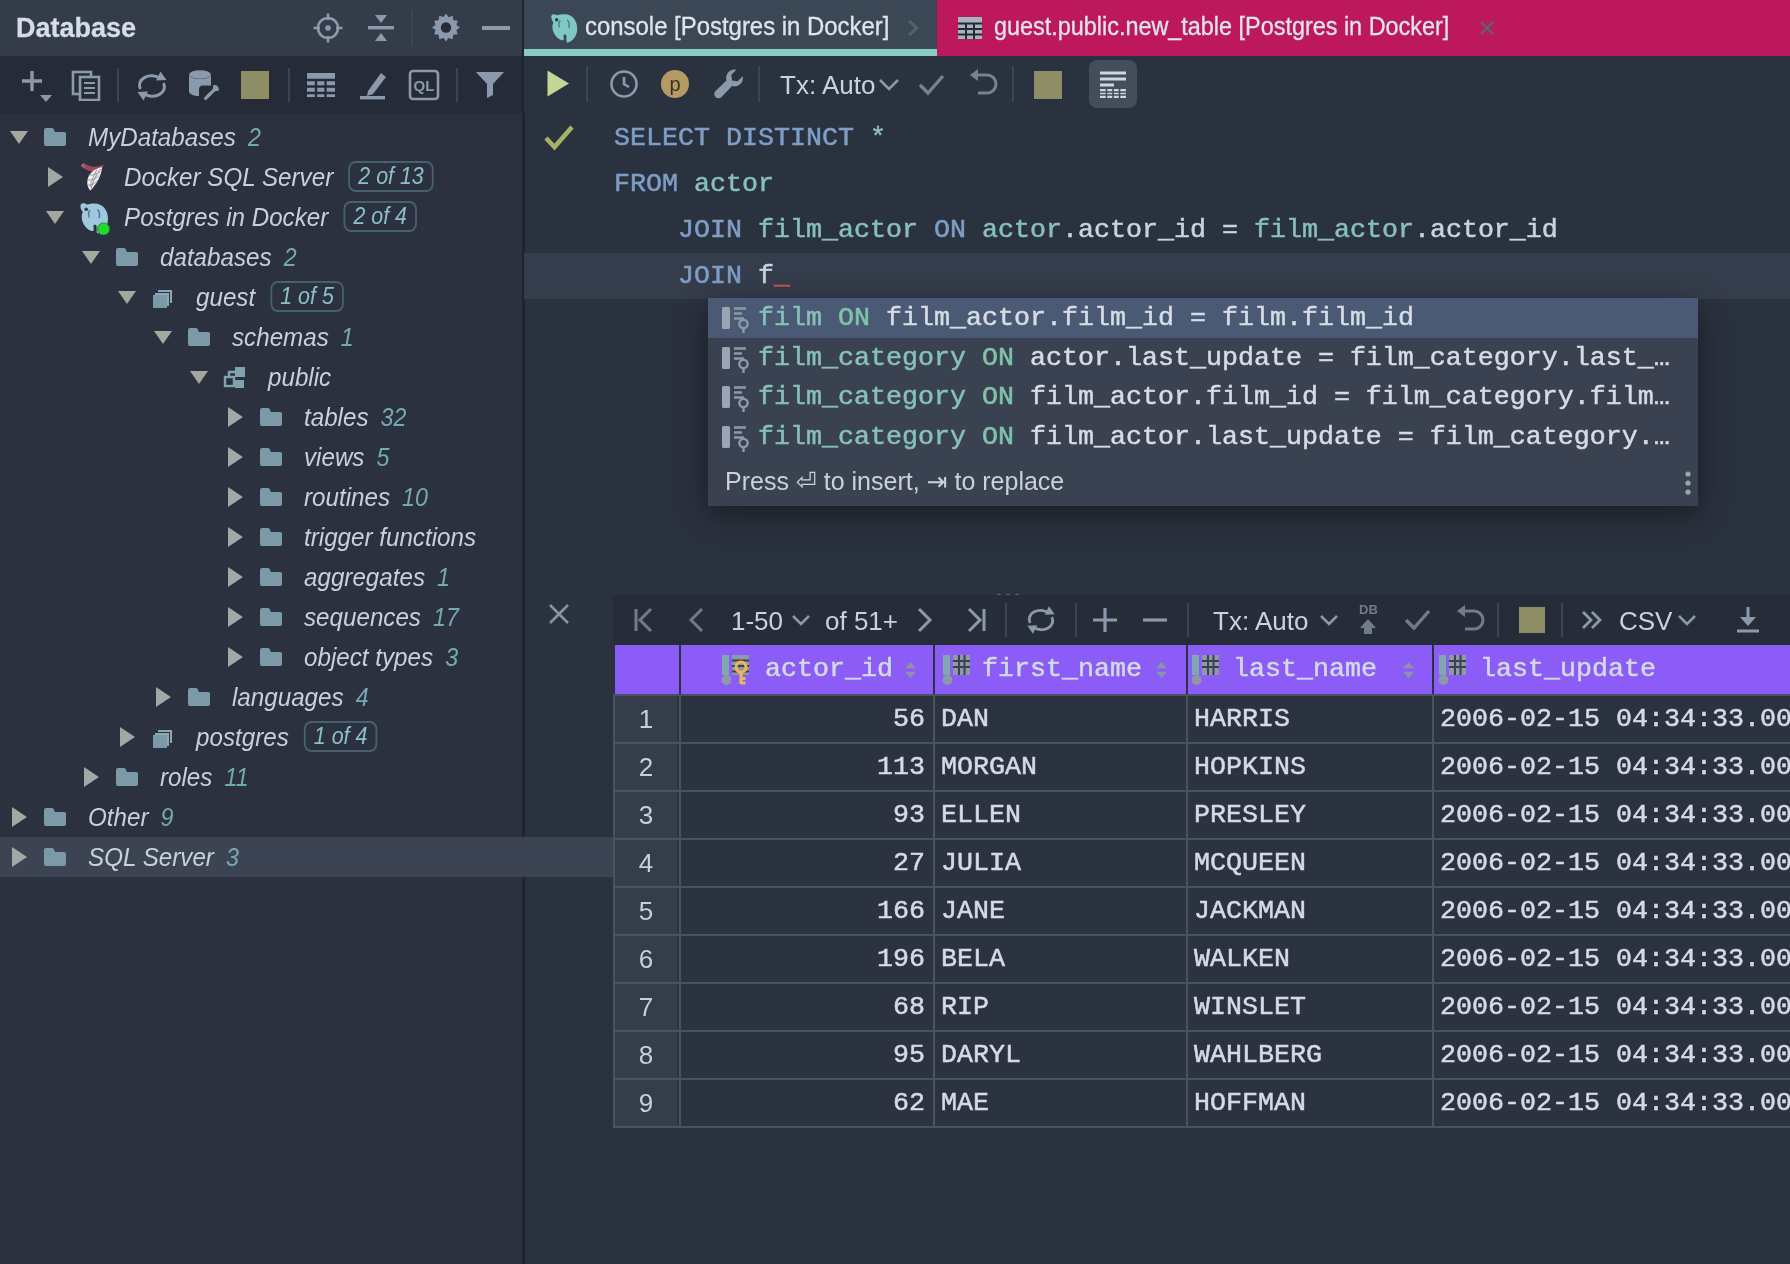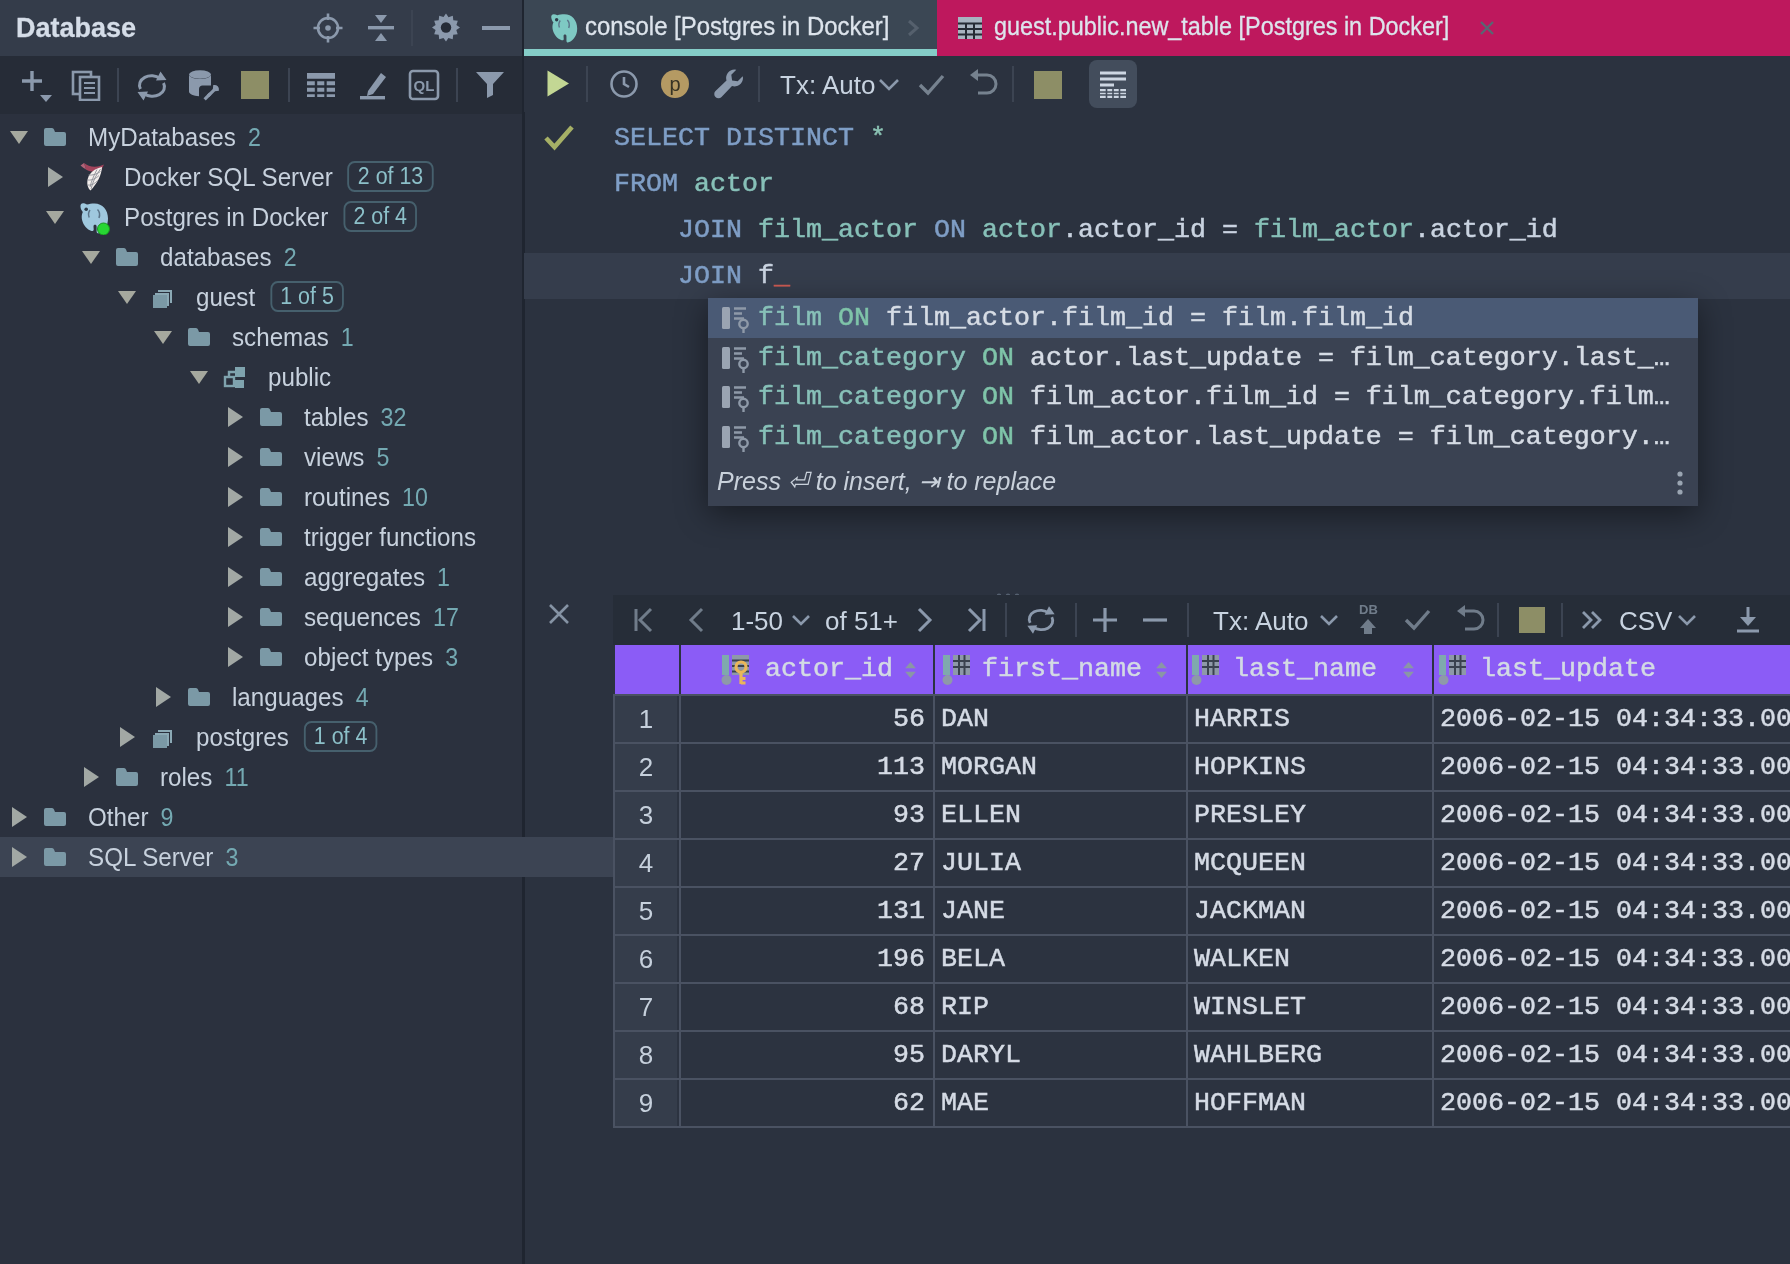--- a/index.html
+++ b/index.html
@@ -11,21 +11,21 @@
   
   #lp { position:absolute; left:0; top:0; width:522px; height:1264px; background:#2b313e; }
   #lp-head { position:absolute; left:0; top:0; width:522px; height:56px; background:#343c4a; }
   #lp-head .title { position:absolute; left:16px; top:13px; font-size:27px; color:#d5dde8; font-weight:700; -webkit-text-stroke:0.3px; }
   #lp-tools { position:absolute; left:0; top:56px; width:522px; height:58px; background:#262c37; }
   #panel-border { position:absolute; left:522px; top:0; width:3px; height:1264px; background:#1f2530; }
 
   .sep-v { position:absolute; width:2px; background:#3a4150; }
 
   
-  .trow { position:absolute; left:0; width:618px; height:40px; }
+  .trow { position:absolute; left:0; width:618px; height:40px;font-style:italic; }
   .trow.hl { background:#3c4453; }
   .tlabel { position:absolute; top:0; height:40px; line-height:40px; font-size:26px; color:#c7d1dd; white-space:nowrap; transform:scaleX(0.93); transform-origin:0 50%; }
   .tcount { color:#74a9b2; font-size:25px; margin-left:13px; }
   .tbadge { display:inline-block; margin-left:16px; font-size:23px; color:#8cc0c9; border:2px solid #46606d;
             border-radius:8px; padding:0 9px; height:31px; line-height:27px; vertical-align:2px;}
   .arr { position:absolute; top:14px; width:0; height:0; }
   .arr.open  { border-left:9px solid transparent; border-right:9px solid transparent; border-top:13px solid #a5a89e; }
   .arr.clos  { border-top:10px solid transparent; border-bottom:10px solid transparent; border-left:15px solid #a2a8a4; margin-top:-4px;}
   .ticon { position:absolute; top:7px; width:26px; height:26px; }
 
@@ -45,22 +45,22 @@
   .star { color:#8bc3b4; }
   .on { color:#7fc4a9; }
 
   
   #popup { position:absolute; left:708px; top:298px; width:990px; height:208px; background:#3a4252;
            box-shadow:0 8px 30px rgba(0,0,0,0.45); }
   .prow { position:absolute; left:0; width:990px; height:40px; font-family:"Liberation Mono", monospace;
           font-size:26.66px; line-height:40px; white-space:pre; color:#d6dce5; -webkit-text-stroke:0.5px; }
   .prow.sel { background:#4a5a75;padding-left:40px; }
   .ptxt { position:absolute; left:50px; }
-  #pfoot { position:absolute; left:0; top:159px; width:990px; height:49px; color:#c9d1db;
-           font-size:25px; line-height:49px;font-style:italic; }
+  #pfoot { position:absolute; left:8px; top:159px; width:990px; height:49px; color:#c9d1db;
+           font-size:25px; line-height:49px; }
 
   
   #res-tools { position:absolute; left:613px; top:595px; width:1177px; height:50px; background:#262d38; }
   #grid-head { position:absolute; left:615px; top:645px; width:1175px; height:49px; background:#8b5cf6; }
   .gh-txt { position:absolute; top:0; height:49px; line-height:49px; font-family:"Liberation Mono", monospace;
             font-size:26.66px; color:#d3dae4; -webkit-text-stroke:0.5px; }
   .grow { position:absolute; width:1175px; height:46px; background:#2c3340; }
   .gnum { position:absolute; left:0; top:0; width:62px; height:46px; background:#353d4b; color:#c6d0dc;
           font-size:26px; text-align:center; line-height:46px; }
   .gcell { position:absolute; top:0; height:46px; line-height:46px; font-family:"Liberation Mono", monospace;
@@ -527,21 +527,21 @@
 </div>
 <div class="grow" style="top:146px">
  <div class="gnum">4</div>
  <div class="gcell" style="left:0px;width:310px;text-align:right">27</div>
  <div class="gcell" style="left:326px">JULIA</div>
  <div class="gcell" style="left:579px">MCQUEEN</div>
  <div class="gcell" style="left:825px">2006-02-15 04:34:33.00</div>
 </div>
 <div class="grow" style="top:194px">
  <div class="gnum">5</div>
- <div class="gcell" style="left:0px;width:310px;text-align:right">131</div>
+ <div class="gcell" style="left:0px;width:310px;text-align:right">166</div>
  <div class="gcell" style="left:326px">JANE</div>
  <div class="gcell" style="left:579px">JACKMAN</div>
  <div class="gcell" style="left:825px">2006-02-15 04:34:33.00</div>
 </div>
 <div class="grow" style="top:242px">
  <div class="gnum">6</div>
  <div class="gcell" style="left:0px;width:310px;text-align:right">196</div>
  <div class="gcell" style="left:326px">BELA</div>
  <div class="gcell" style="left:579px">WALKEN</div>
  <div class="gcell" style="left:825px">2006-02-15 04:34:33.00</div>

